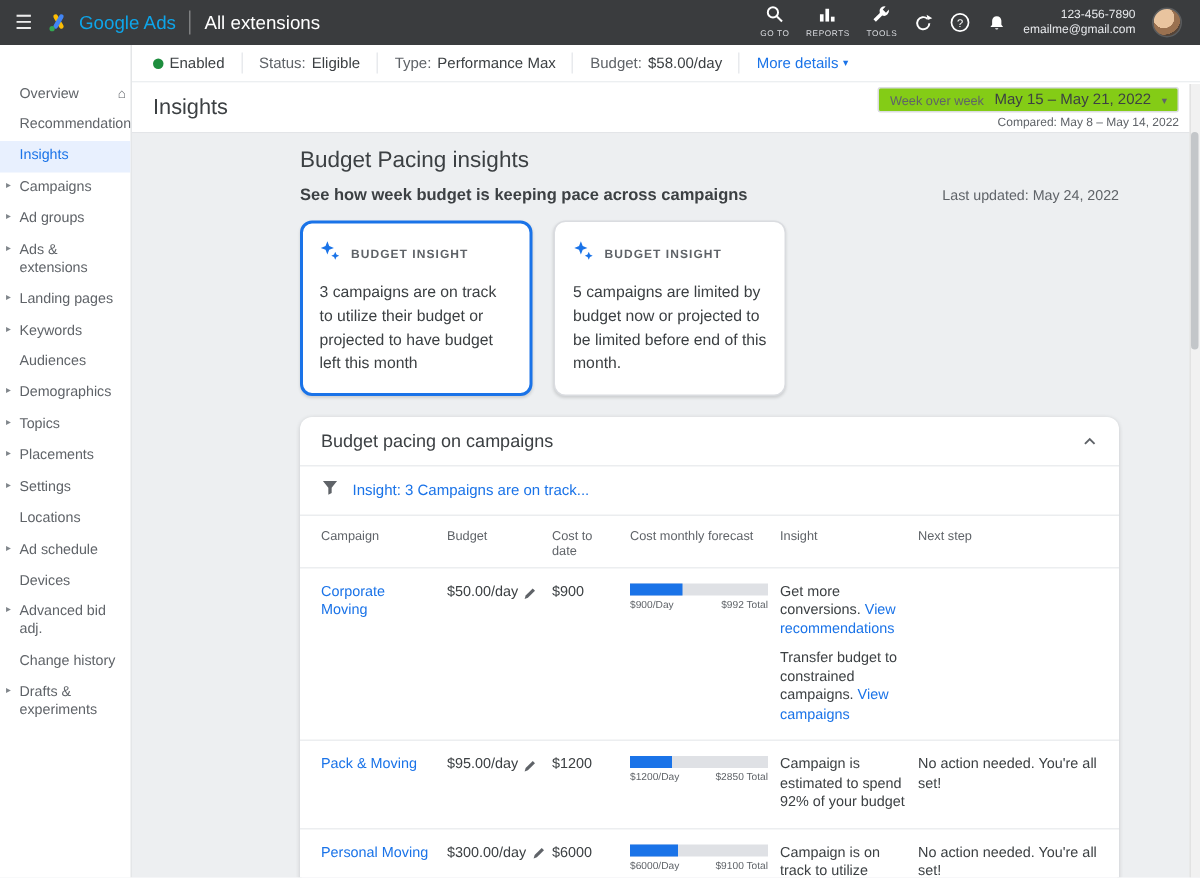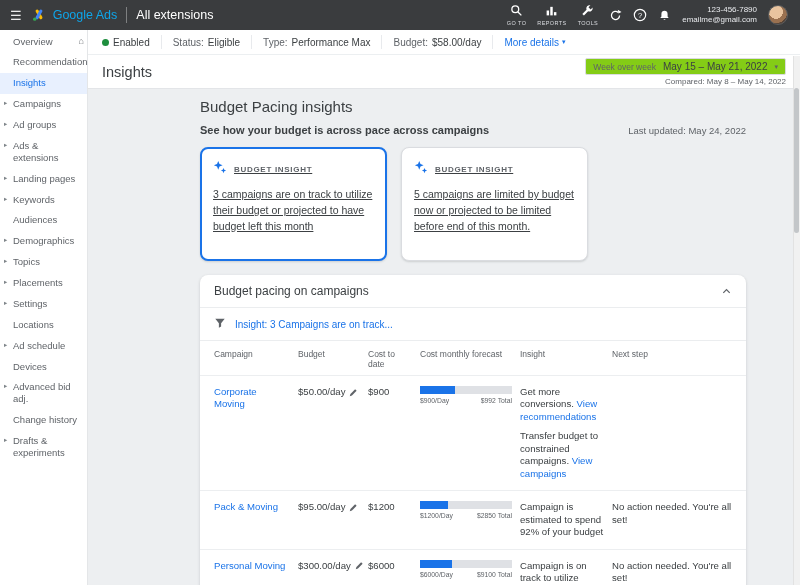--- a/index.html
+++ b/index.html
@@ -15,21 +15,21 @@
   .tb-title{font-size:12.5px;color:#fff;}
   .tb-right{margin-left:auto;display:flex;align-items:center;gap:11px;}
   .tb-group{display:flex;flex-direction:column;align-items:center;gap:1px;line-height:1;cursor:pointer;}
   .tb-group .lbl{font-size:5.5px;color:#dadce0;letter-spacing:.4px;}
   .tb-solo{display:flex;align-items:center;cursor:pointer;}
   .tb-account{font-size:8px;color:#e8eaed;text-align:right;line-height:1.3;}
   .avatar{width:20px;height:20px;border-radius:50%;flex:none;cursor:pointer;border:1px solid #5a5c5e;background:radial-gradient(circle at 38% 32%,#e9c49f 0 42%,#9a7150 43% 68%,#564437 69% 100%);}
 
   
   .app-body{display:flex;height:555px;}
-  .sidebar{width:88px;background:#fff;border-right:1px solid #e4e6e8;padding-top:1px;overflow:hidden;flex:none;}
+  .sidebar{width:88px;background:#fff;border-right:1px solid #e4e6e8;padding-top:22px;overflow:hidden;flex:none;}
   .sb-item{display:flex;align-items:flex-start;font-size:9.5px;color:#5f6368;padding:4.5px 3px 4.5px 4px;line-height:1.25;cursor:pointer;}
   .sb-item.sel{background:#e8f0fe;color:#1a73e8;}
   .sb-item.sel .sb-arrow{color:#1a73e8;}
   .sb-arrow{width:9px;font-size:6.5px;color:#80868b;flex:none;padding-top:1px;}
   .sb-label{flex:1;}
   .sb-home{margin-left:2px;font-size:9px;color:#5f6368;}
 
   .right-col{flex:1;display:flex;flex-direction:column;background:#edeff1;position:relative;}
 
   
@@ -52,21 +52,21 @@
 
   
   .content{flex:1;padding:9px 0 0 112px;overflow:hidden;position:relative;}
   .content-inner{width:546px;}
   .page-h1{font-size:15px;font-weight:400;color:#3c4043;margin-bottom:9px;}
   .sub-row{display:flex;justify-content:space-between;align-items:baseline;margin-bottom:11px;}
   .subheading{font-size:11px;font-weight:bold;color:#3c4043;}
   .last-updated{font-size:9.5px;color:#5f6368;}
 
   .cards-row{display:flex;gap:14px;margin-bottom:14px;}
-  .icard{width:187px;min-height:114px;background:#fff;border:1px solid #dadce0;border-radius:8px;padding:12px;box-shadow:0 1px 2px rgba(60,64,67,.18);cursor:pointer;text-decoration:underline;}
+  .icard{width:155px;min-height:114px;background:#fff;border:1px solid #dadce0;border-radius:8px;padding:12px;box-shadow:0 1px 2px rgba(60,64,67,.18);cursor:pointer;}
   .icard.selected{border:2px solid #1a73e8;padding:11px;}
   .icard-head{display:flex;align-items:center;gap:7px;margin-bottom:9px;}
   .icard-label{font-size:8px;font-weight:bold;letter-spacing:.7px;color:#5f6368;}
   .icard-text{font-size:10.5px;line-height:1.5;color:#3c4043;}
 
   .table-card{background:#fff;border-radius:8px;box-shadow:0 1px 3px rgba(60,64,67,.22);overflow:hidden;}
   .tc-head{display:flex;justify-content:space-between;align-items:center;padding:9px 14px;}
   .tc-title{font-size:12px;color:#3c4043;}
   .tc-collapse{cursor:pointer;display:flex;align-items:center;}
   .tc-filter{display:flex;align-items:center;gap:9px;padding:7px 14px;border-top:1px solid #ebedef;}
@@ -274,21 +274,21 @@
           <span class="caret" style="color:#5f6368">▾</span>
         </div>
         <div class="compared">Compared: May 8 – May 14, 2022</div>
       </div>
     </div>
 
     <div class="content">
       <div class="content-inner">
         <div class="page-h1">Budget Pacing insights</div>
         <div class="sub-row">
-          <div class="subheading">See how your budget is across pace across campaigns</div>
+          <div class="subheading">See how week budget is keeping pace across campaigns</div>
           <div class="last-updated">Last updated: May 24, 2022</div>
         </div>
 
         <div class="cards-row">
             <div class="icard selected">
               <div class="icard-head">
                 <span class="icard-icon"><svg width="14" height="14" viewBox="0 0 16 16">
                     <path d="M6 1l1.4 3.6L11 6 7.4 7.4 6 11 4.6 7.4 1 6l3.6-1.4z" fill="#1a73e8"></path>
                     <path d="M12 9l.9 2.1L15 12l-2.1.9L12 15l-.9-2.1L9 12l2.1-.9z" fill="#1a73e8"></path>
                   </svg></span>

